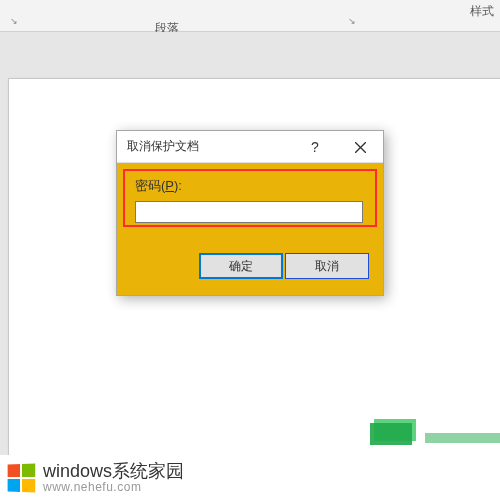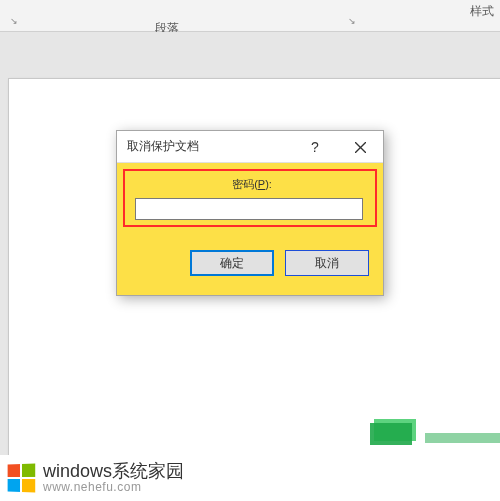--- a/index.html
+++ b/index.html
@@ -53,21 +53,21 @@
       background: #fff;
       border: 1px solid #c8c8c8;
       box-shadow: 1px 1px 3px rgba(0,0,0,0.1);
     }
     .dialog {
       position: absolute;
       top: 130px;
       left: 116px;
       width: 268px;
       height: 166px;
-      background: #fde047;
+      background: #eab308;
       border: 1px solid #a6a6a6;
       box-shadow: 3px 3px 12px rgba(0,0,0,0.3);
     }
     .dialog-titlebar {
       height: 32px;
       background: #ffffff;
       display: flex;
       align-items: center;
       padding-left: 10px;
       position: relative;
@@ -111,39 +111,38 @@
       position: absolute;
       top: 6px;
       left: 6px;
       right: 6px;
       height: 58px;
       border: 2px solid #ff2a2a;
       pointer-events: none;
     }
     .pw-label {
       color: #333;
-      font-size: 11px;
+      font-size: 13px;
       margin-bottom: 6px;
       margin-left: 4px;
-      text-align: center;
     }
     .pw-label .accel { text-decoration: underline; }
     .pw-input {
       width: 228px;
       height: 22px;
       border: 1px solid #7a7a7a;
       background: #fff;
       padding: 0 4px;
       font-size: 12px;
       margin-left: 4px;
     }
     .dialog-buttons {
       display: flex;
       justify-content: flex-end;
-      gap: 11px;
+      gap: 2px;
       padding: 0 14px 14px 14px;
       margin-top: 20px;
     }
     .dlg-btn {
       width: 84px;
       height: 26px;
       background: #e1e1e1;
       border: 1px solid #1d4ed8;
       font-size: 12px;
       color: #333;

